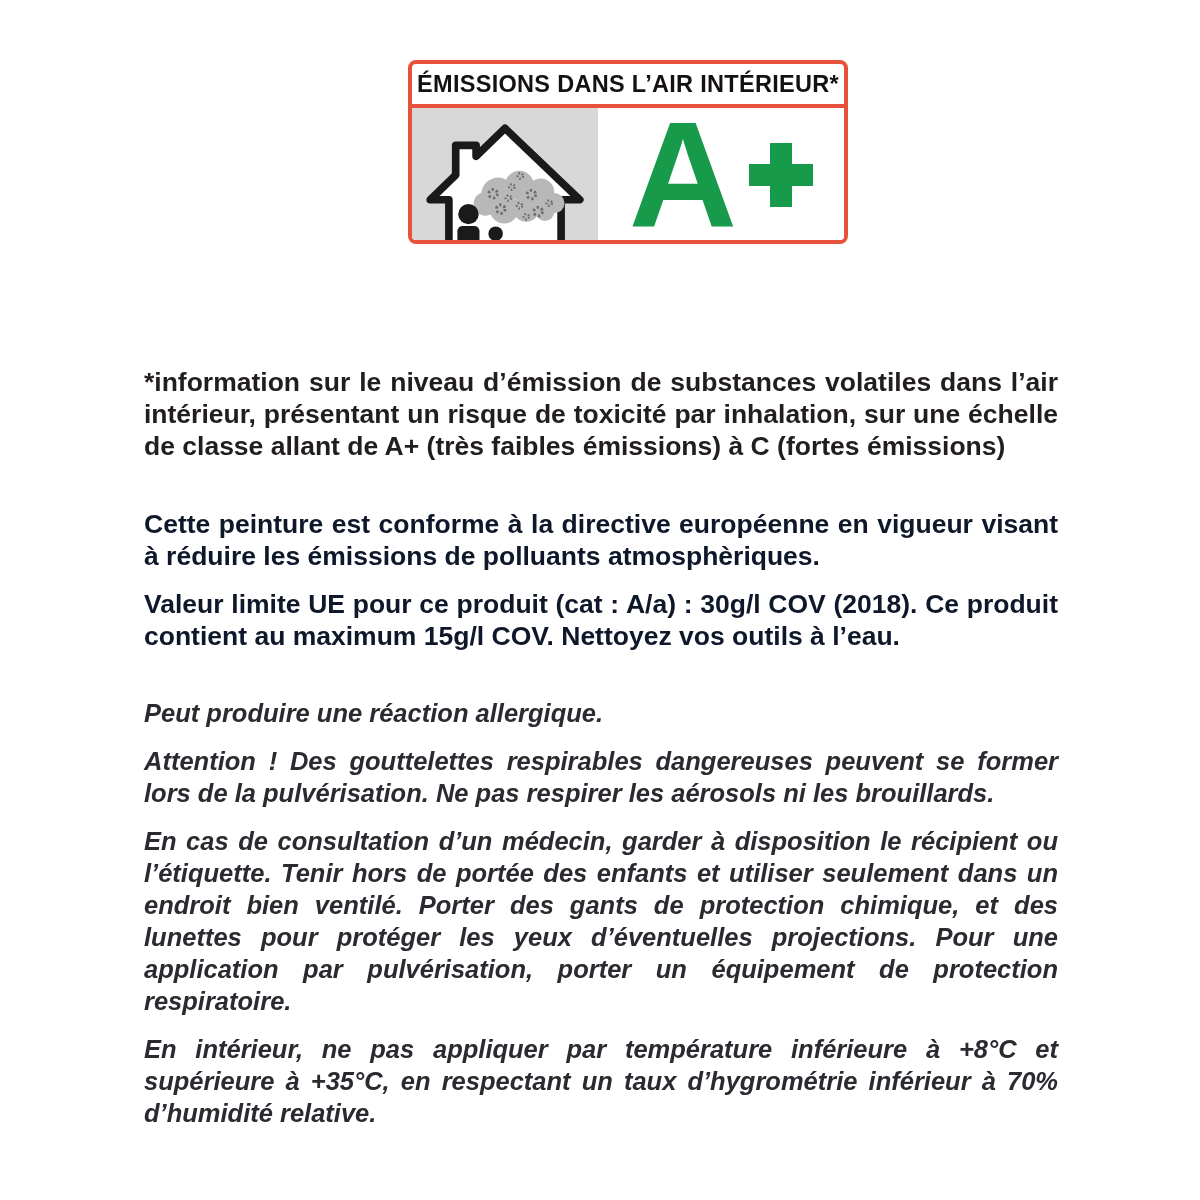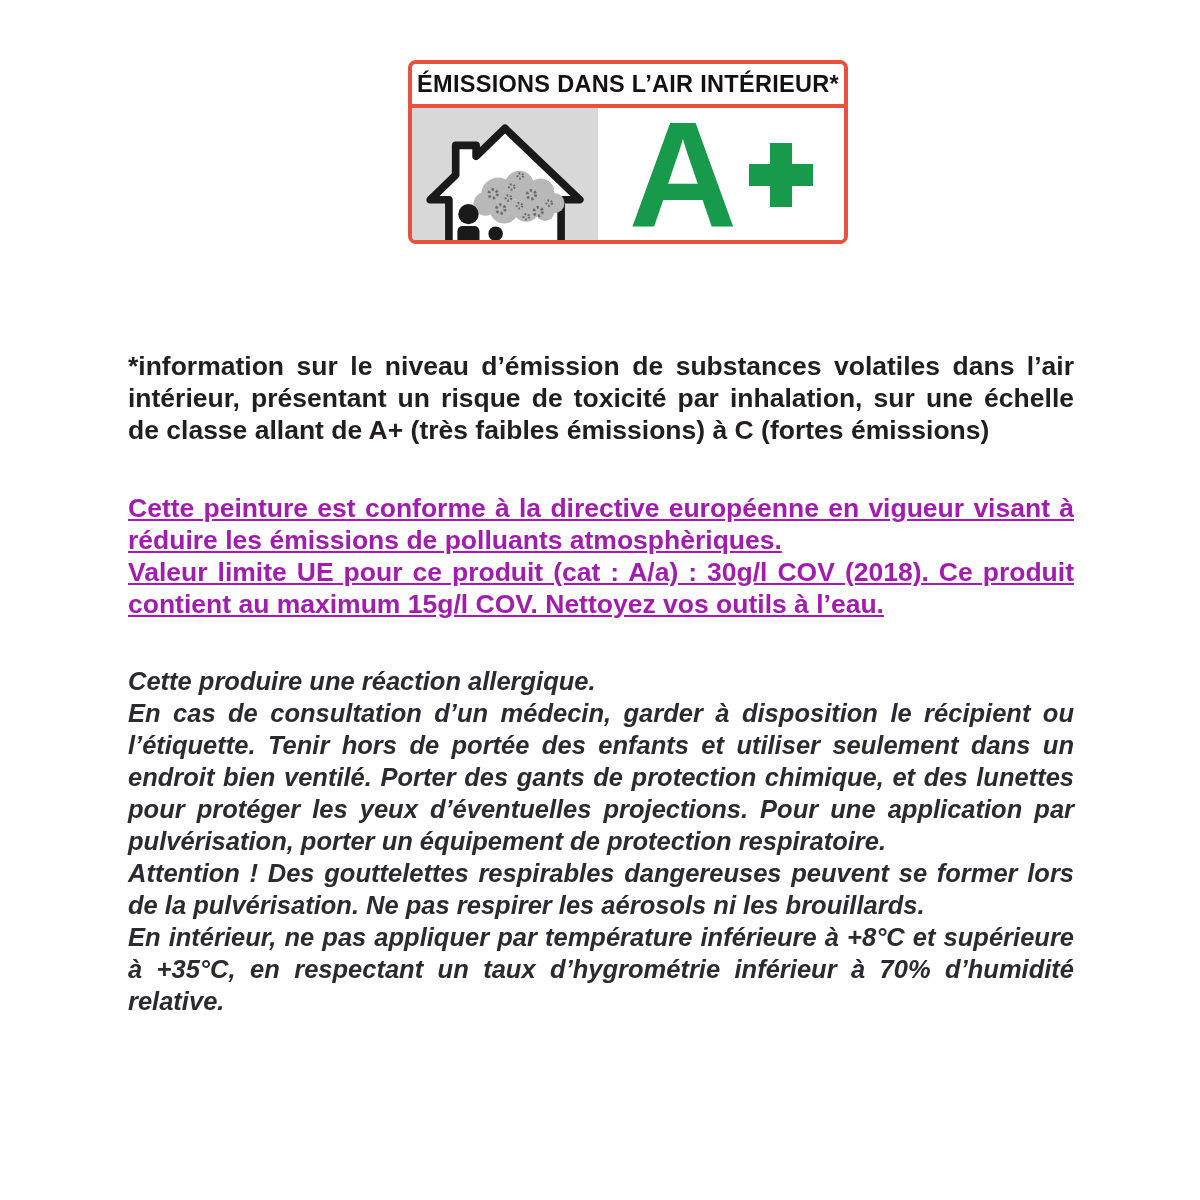--- a/index.html
+++ b/index.html
@@ -35,21 +35,21 @@
   .rating-scale{
     height:47px;display:flex;gap:3px;padding-left:5px;background:#fff;box-sizing:border-box;
   }
   .scale-cell{
     flex:1;display:flex;align-items:center;justify-content:center;
     color:#fff;font-weight:bold;font-size:29px;letter-spacing:1px;
   }
   .scale-cell:last-child{border-bottom-right-radius:10px;}
   
   .text-block{position:absolute;left:128px;top:350px;width:946px;}
-  .text-block p{margin:0;text-align:justify;}
+  .text-block p{margin:16px;text-align:justify;}
   .footnote{font-weight:bold;font-size:26.5px;line-height:32px;}
   .regulatory{margin-top:46px;font-weight:bold;font-size:26.5px;line-height:32px;}
   .biocides{margin-top:45px;font-style:italic;font-weight:bold;font-size:25.5px;line-height:32px;}
 </style>
 </head>
 <body>
 
 <div>
 
   <div class="label-box" style="border-color: rgb(232, 81, 60);">
@@ -129,26 +129,26 @@
             <span>C</span>
           </div>
         </div>
       </div>
     </div>
   </div>
 
   <div class="text-block">
     <p class="footnote" style="color: rgb(34, 30, 31);">*information sur le niveau d’émission de substances volatiles dans l’air intérieur, présentant un risque de toxicité par inhalation, sur une échelle de classe allant de A+ (très faibles émissions) à C (fortes émissions)</p>
 
-    <div class="regulatory" style="color: #a21caf; text-decoration: underline;">
+    <div class="regulatory" style="color: #0f172a;">
       <p>Cette peinture est conforme à la directive européenne en vigueur visant à réduire les émissions de polluants atmosphèriques.</p>
       <p>Valeur limite UE pour ce produit (cat : A/a) : 30g/l COV (2018). Ce produit contient au maximum 15g/l COV. Nettoyez vos outils à l’eau.</p>
     </div>
 
     <div class="biocides" style="color: rgb(42, 42, 48);">
-      <p>Cette produire une réaction allergique.</p>
+      <p>Peut produire une réaction allergique.</p>
+      <p>Attention ! Des gouttelettes respirables dangereuses peuvent se former lors de la pulvérisation. Ne pas respirer les aérosols ni les brouillards.</p>
       <p>En cas de consultation d’un médecin, garder à disposition le récipient ou l’étiquette. Tenir hors de portée des enfants et utiliser seulement dans un endroit bien ventilé. Porter des gants de protection chimique, et des lunettes pour protéger les yeux d’éventuelles projections. Pour une application par pulvérisation, porter un équipement de protection respiratoire.</p>
-      <p>Attention ! Des gouttelettes respirables dangereuses peuvent se former lors de la pulvérisation. Ne pas respirer les aérosols ni les brouillards.</p>
       <p>En intérieur, ne pas appliquer par température inférieure à +8°C et supérieure à +35°C, en respectant un taux d’hygrométrie inférieur à 70% d’humidité relative.</p>
     </div>
   </div>
 
 </div>
 
 </body></html>

